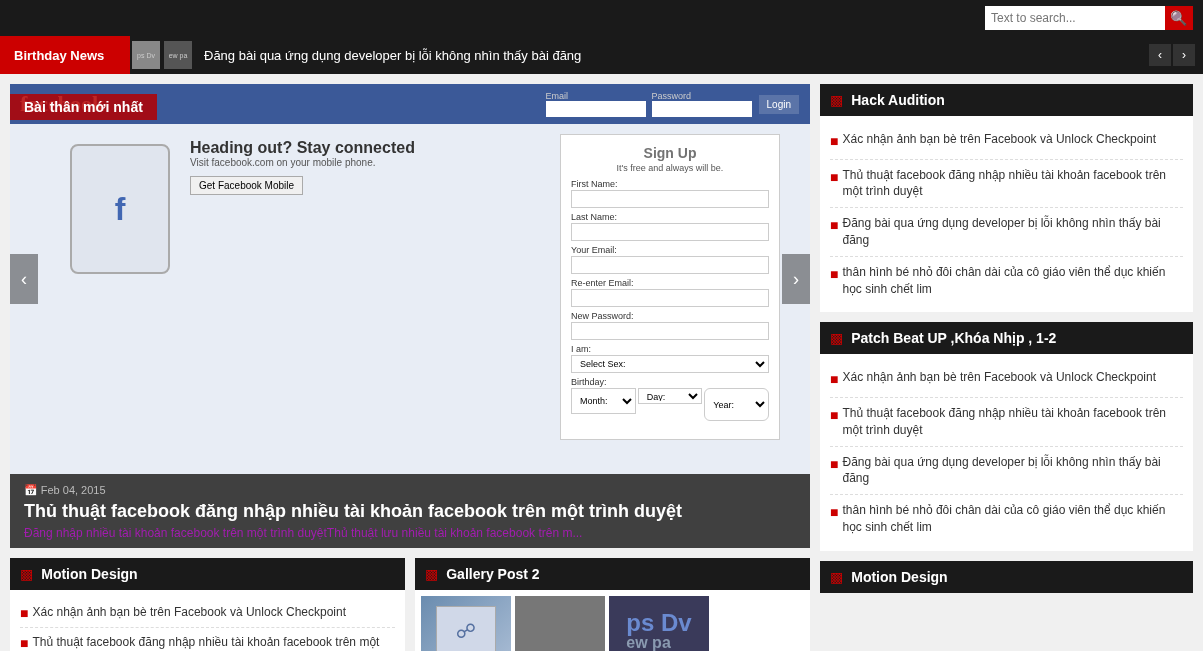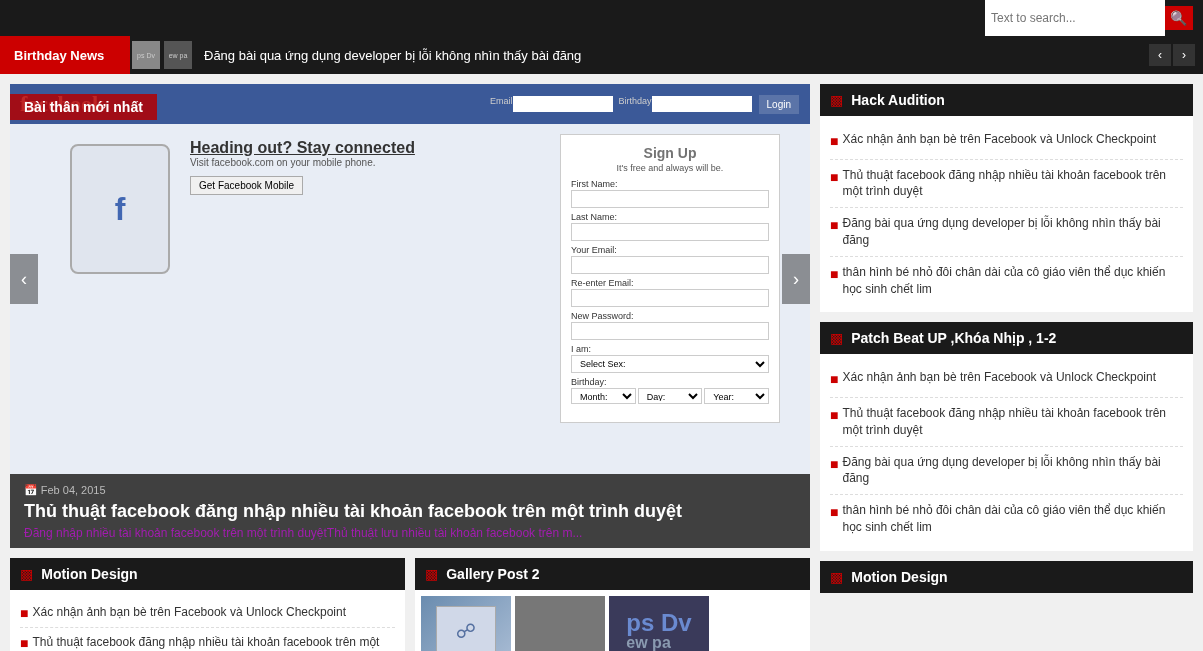--- a/index.html
+++ b/index.html
@@ -13,21 +13,21 @@
       align-items: center;
       justify-content: flex-end;
       padding: 0 10px;
     }
     .search-wrapper {
       display: flex;
       align-items: center;
     }
     .search-input {
       width: 180px;
-      height: 36px;
+      height: 24px;
       padding: 0 6px;
       border: none;
       font-size: 12px;
       background: #fff;
       color: #999;
     }
     .search-btn {
       width: 28px;
       height: 24px;
       background: #cc0000;
@@ -172,20 +172,21 @@
       font-weight: bold;
     }
     .fb-fields {
       display: flex;
       gap: 6px;
       margin-left: auto;
       align-items: center;
     }
     .fb-field-group {
       display: flex;
+      flex-direction: column;
       align-items: flex-start;
       font-size: 9px;
       color: #ccc;
     }
     .fb-field-input {
       width: 100px;
       height: 16px;
       background: #fff;
       border: none;
     }
@@ -476,35 +477,35 @@
         <div class="facebook-mockup">
 
           <div class="fb-top-bar">
             <span class="fb-logo">facebook</span>
             <div class="fb-fields">
               <div class="fb-field-group">
                 <span style="font-size:9px;color:#ccc;">Email</span>
                 <div class="fb-field-input"></div>
               </div>
               <div class="fb-field-group">
-                <span style="font-size:9px;color:#ccc;">Birthday</span>
+                <span style="font-size:9px;color:#ccc;">Password</span>
                 <div class="fb-field-input"></div>
               </div>
               <button class="fb-login-btn">Login</button>
             </div>
           </div>
 
           <div class="fb-body">
 
             <div class="fb-phone-img">
               <span style="font-size:32px;color:#4267B2;font-weight:bold;">f</span>
             </div>
 
             <div style="position:absolute;left:180px;top:15px;">
-              <div class="fb-heading" style="position:static;text-decoration:underline;">Heading out? Stay connected</div>
+              <div class="fb-heading" style="position:static;">Heading out? Stay connected</div>
               <div class="fb-subtext" style="position:static;">Visit facebook.com on your mobile phone.</div>
               <button class="fb-get-mobile-btn" style="position:static;margin-top:8px;">Get Facebook Mobile</button>
             </div>
 
             <div class="fb-signup">
               <div class="fb-signup-title">Sign Up</div>
               <div class="fb-signup-sub">It's free and always will be.</div>
               <div class="fb-signup-label">First Name:</div>
               <input class="fb-signup-field" style="">
               <div class="fb-signup-label">Last Name:</div>
@@ -514,23 +515,23 @@
               <div class="fb-signup-label">Re-enter Email:</div>
               <input class="fb-signup-field" style="">
               <div class="fb-signup-label">New Password:</div>
               <input class="fb-signup-field" style="">
               <div class="fb-signup-label">I am:</div>
               <select class="fb-signup-field" style="height:18px;">
                 <option>Select Sex:</option>
               </select>
               <div class="fb-signup-label">Birthday:</div>
               <div style="display:flex;gap:2px;margin-bottom:4px;">
-                <select class="fb-signup-field" style="flex:1;height:16px;"><option>Month:</option></select>
+                <select class="fb-signup-field" style="flex:1;height:26px;"><option>Month:</option></select>
                 <select class="fb-signup-field" style="flex:1;height:16px;"><option>Day:</option></select>
-                <select class="fb-signup-field" style="flex:1;height:16px;"><option>Year:</option></select>
+                <select class="fb-signup-field" style="flex:1;height:33px;border-radius:6px;"><option>Year:</option></select>
               </div>
             </div>
           </div>
         </div>
 
         <button class="featured-nav-left">‹</button>
         <button class="featured-nav-right">›</button>
       </div>
 
       <div class="featured-caption">

